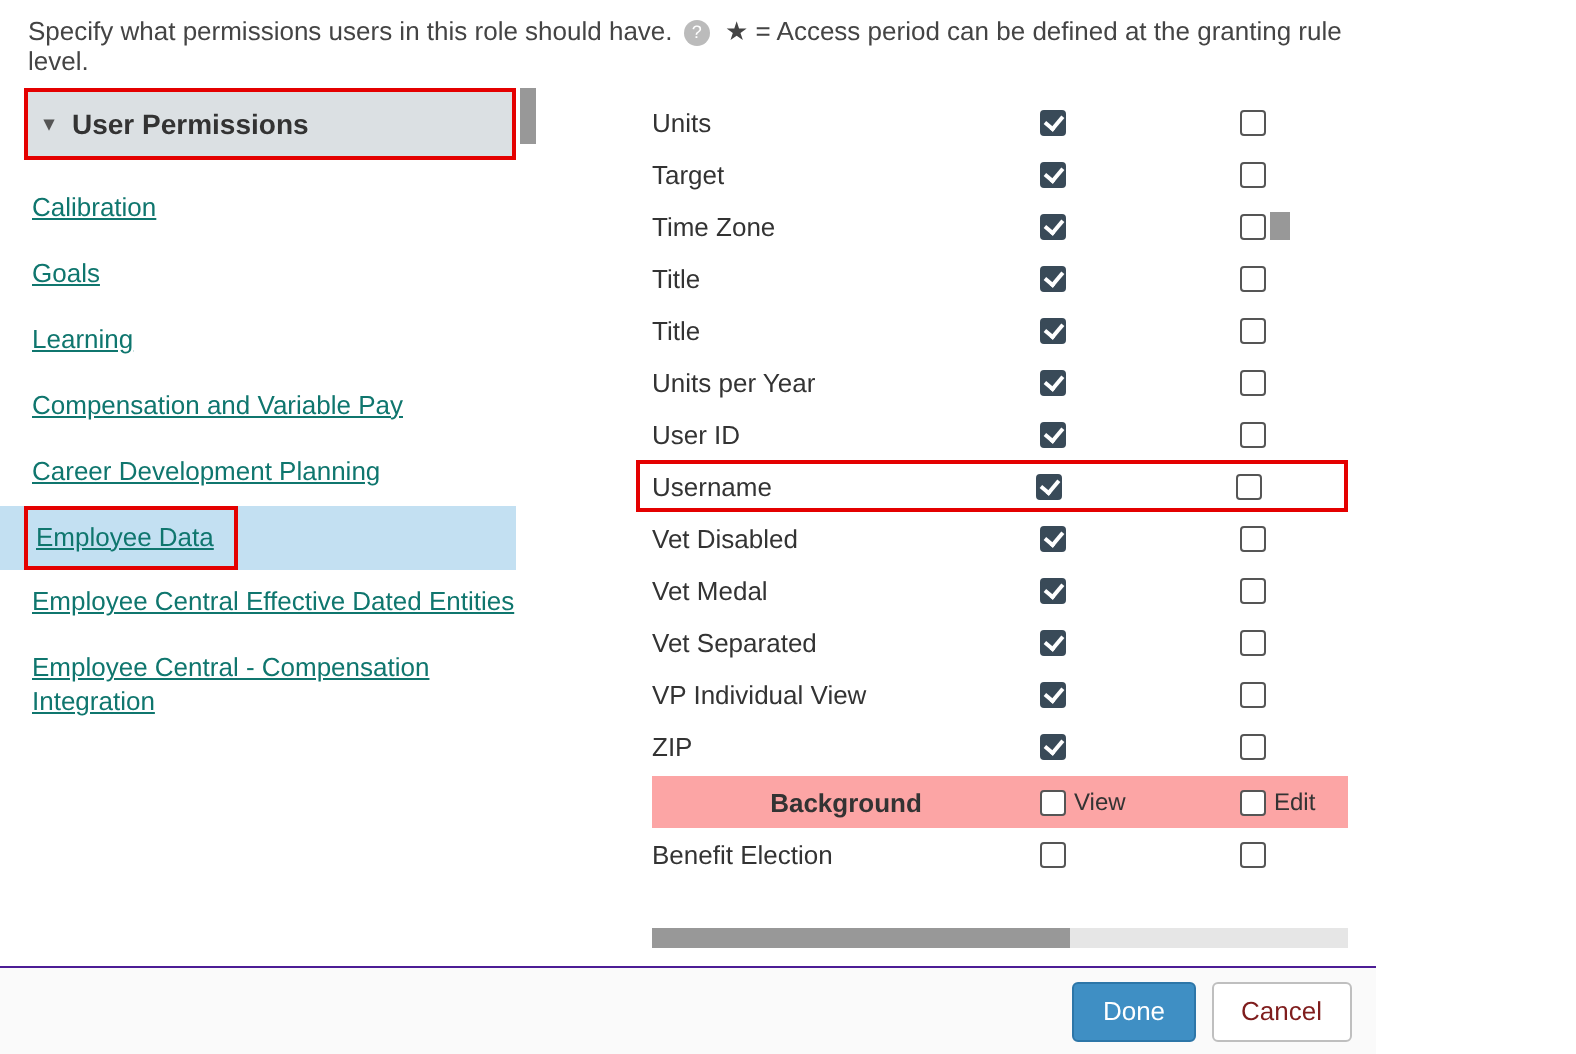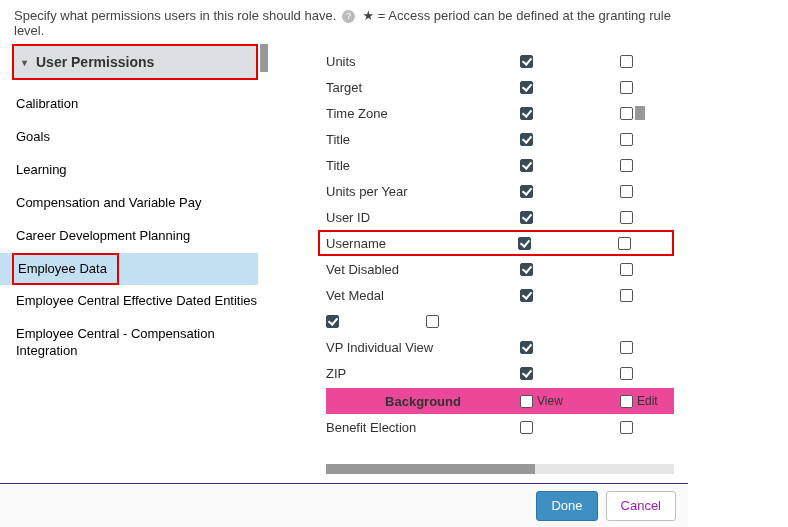--- a/index.html
+++ b/index.html
@@ -6,43 +6,43 @@
   html, body { margin:0; padding:0; font-family: Arial, Helvetica, sans-serif; font-size:13px; color:#333; background:#fff; }
   .wrap { width:688px; height:527px; position:relative; overflow:hidden; }
   .instr { padding:8px 14px 6px 14px; font-size:13px; color:#444; }
   .help-icon { display:inline-block; width:13px; height:13px; border-radius:50%; background:#bbb; color:#fff; font-size:9px; line-height:13px; text-align:center; vertical-align:middle; margin:0 4px 0 2px; }
   .star { color:#444; }
   .body { display:flex; height:430px; position:relative; }
   .side { width:268px; flex:0 0 268px; position:relative; }
   .side-inner { height:100%; overflow:hidden; }
   .cat-header { background:#dbe0e3; color:#333; font-weight:bold; font-size:14px; padding:8px 10px 8px 22px; border:2px solid #e40000; position:relative; margin:0 10px 8px 12px; }
   .cat-header .arrow { position:absolute; left:8px; top:50%; transform:translateY(-50%); font-size:10px; color:#555; }
-  .side-link { display:block; padding:8px 10px 8px 16px; color:#000000; font-size:13px; line-height:1.3; }
+  .side-link { display:block; padding:8px 10px 8px 16px; color:#0f766e; text-decoration:underline; font-size:13px; line-height:1.3; }
   .side-link.boxed { border:2px solid #e40000; margin:0 0 0 12px; padding:6px 10px 6px 4px; display:inline-block; }
   .side-scroll { position:absolute; right:0; top:0; width:8px; height:28px; background:#989898; }
   .main { flex:1; position:relative; overflow:hidden; padding:4px 14px 0 58px; }
   .perm-row { display:flex; align-items:center; height:26px; font-size:13px; color:#333; }
   .perm-label { flex:1; padding-right:8px; }
   .cbwrap1 { width:100px; display:flex; justify-content:flex-start; align-items:center; }
   .cbwrap2 { width:54px; display:flex; justify-content:flex-start; align-items:center; }
   .cb { appearance:none; -webkit-appearance:none; width:13px; height:13px; border:1px solid #555; border-radius:2px; background:#fff; display:inline-block; position:relative; cursor:pointer; }
   .cb.checked { background:#394a58; border-color:#394a58; }
   .cb.checked::after { content:""; position:absolute; left:3px; top:0px; width:4px; height:7px; border:solid #fff; border-width:0 2px 2px 0; transform:rotate(40deg); }
   .grey-stub { display:inline-block; width:10px; height:14px; background:#989898; vertical-align:middle; margin-left:2px; }
   .hl-row { border:2px solid #e40000; margin-left:-8px; padding-left:6px; }
-  .section-row { background:#ec4899; height:26px; display:flex; align-items:center; font-size:13px; color:#333; font-weight:bold; margin-top:2px; }
+  .section-row { background:#fca5a5; height:26px; display:flex; align-items:center; font-size:13px; color:#333; font-weight:bold; margin-top:2px; }
   .section-row .sec-label { flex:1; text-align:center; }
   .section-row .shwrap1 { width:100px; display:flex; align-items:center; justify-content:flex-start; font-weight:normal; font-size:12px; }
   .section-row .shwrap2 { width:54px; display:flex; align-items:center; justify-content:flex-start; font-weight:normal; font-size:12px;text-align:center; }
   .main-hscroll { position:absolute; left:58px; bottom:0; height:10px; background:#e6e6e6; width:calc(100% - 72px); }
   .main-hscroll .thumb { position:absolute; left:0; top:0; height:100%; width:60%; background:#989898; }
   .footer { position:absolute; bottom:0; left:0; right:0; height:44px; border-top:1px solid #4c1d95; background:#fafafa; display:flex; align-items:center; justify-content:flex-end; padding:0 12px; gap:8px; }
   .btn { height:30px; padding:0 14px; font-size:13px; border-radius:3px; cursor:pointer; }
   .btn-primary { background:#3f8fc4; color:#fff; border:1px solid #2d76a8; }
-  .btn-secondary { background:#fff; color:#a21caf; border:1px solid #bfbfbf; }
+  .btn-secondary { background:#fff; color:#7f1d1d; border:1px solid #bfbfbf; }
 </style>
 </head>
 <body>
 <div class="wrap">
 
 <div class="instr">
   <span>Specify what permissions users in this role should have.</span>
   <span class="help-icon">?</span>
   <span class="star">★</span>
   <span>= Access period can be defined at the granting rule level.</span>
@@ -156,20 +156,21 @@
           <div class="perm-row">
             <span class="perm-label">Vet Medal</span>
             <span class="cbwrap1">
               <span class="cb checked"></span>
             </span>
             <span class="cbwrap2">
               <span class="cb"></span>
             </span>
           </div>
           <div class="perm-row">
+            <span class="perm-label">Vet Separated</span>
             <span class="cbwrap1">
               <span class="cb checked"></span>
             </span>
             <span class="cbwrap2">
               <span class="cb"></span>
             </span>
           </div>
           <div class="perm-row">
             <span class="perm-label">VP Individual View</span>
             <span class="cbwrap1">

